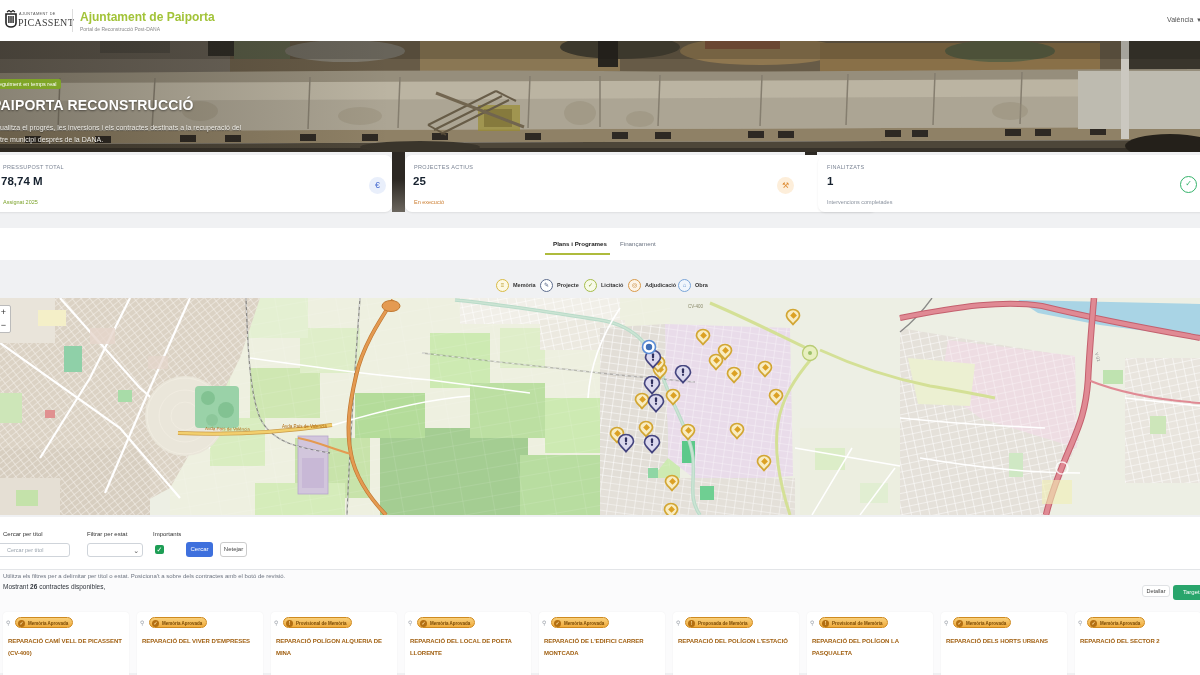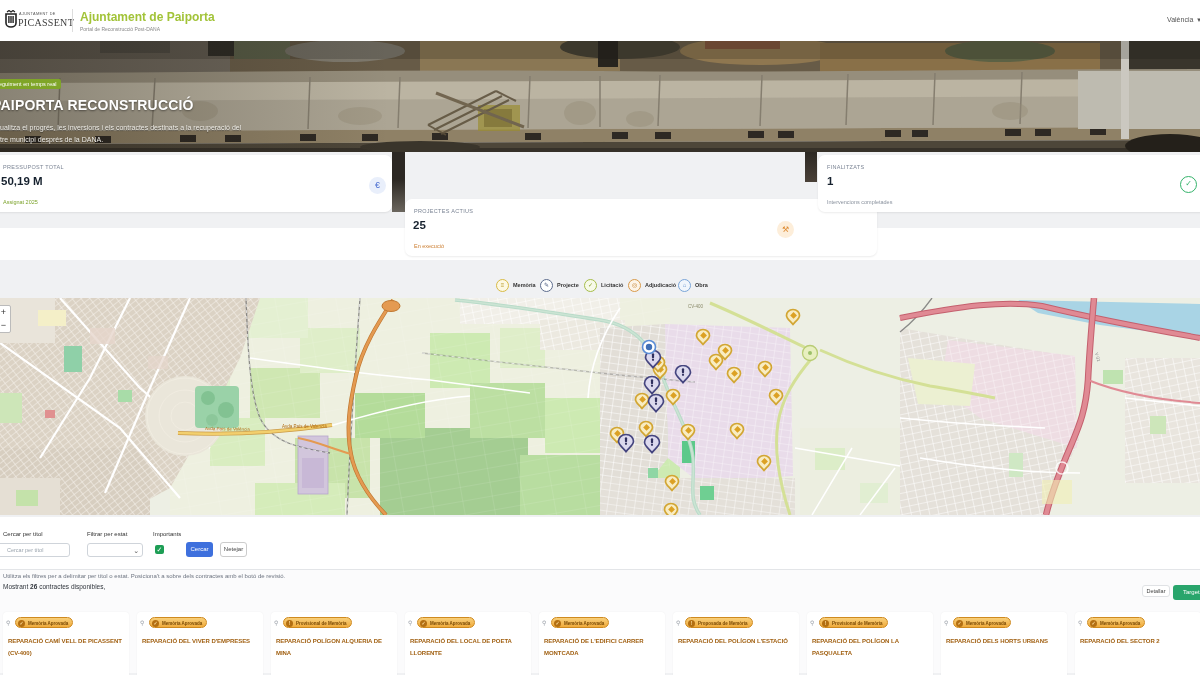--- a/index.html
+++ b/index.html
@@ -167,26 +167,26 @@
 <div class="abs" style="left:0;top:41px;width:650px;height:111px;z-index:2;background:linear-gradient(90deg,rgba(22,18,12,.30),rgba(22,18,12,0) 60%);"></div>
 <div id="badge" class="abs">eguiment en temps real</div>
 <div id="herotitle" class="abs">PAIPORTA RECONSTRUCCIÓ</div>
 <div id="herodesc" class="abs">ualitza el progrés, les inversions i els contractes destinats a la recuperació del<br>tre municipi després de la DANA.</div>
 
 <div class="abs gapstrip" style="left:392px;top:152px;width:13px;height:60px;background:linear-gradient(#2c2823 45%,#6b665e);"></div>
 <div class="abs gapstrip" style="left:805px;top:152px;width:12px;height:30px;"></div>
 
 <div class="abs card" style="left:-30px;width:422px;">
   <div class="abs clabel" style="left:33px;top:9px;">PRESSUPOST TOTAL</div>
-  <div class="abs cval" style="left:31px;top:20px;">50,19 M</div>
+  <div class="abs cval" style="left:31px;top:20px;">78,74 M</div>
   <div class="abs csub" style="left:33px;top:44px;color:#7ca32b;">Assignat 2025</div>
   <div class="cicon" style="left:399px;top:22px;background:#e9effb;color:#4c6fd1;
        font-size:9px;line-height:17px;text-align:center;">€</div>
 </div>
-<div class="abs card" style="left:405px;width:472px;margin-top:44px;">
+<div class="abs card" style="left:405px;width:472px;">
   <div class="abs clabel" style="left:9px;top:9px;">PROJECTES ACTIUS</div>
   <div class="abs cval" style="left:8px;top:20px;">25</div>
   <div class="abs csub" style="left:9px;top:44px;color:#cb7c2e;">En execució</div>
   <div class="cicon" style="left:372px;top:22px;background:#fdeeda;color:#dd8b33;
        font-size:8px;line-height:17px;text-align:center;">⚒</div>
 </div>
 <div class="abs card" style="left:818px;width:412px;">
   <div class="abs clabel" style="left:9px;top:9px;">FINALITZATS</div>
   <div class="abs cval" style="left:9px;top:20px;">1</div>
   <div class="abs csub" style="left:9px;top:44px;color:#8a929e;">Intervencions completades</div>

